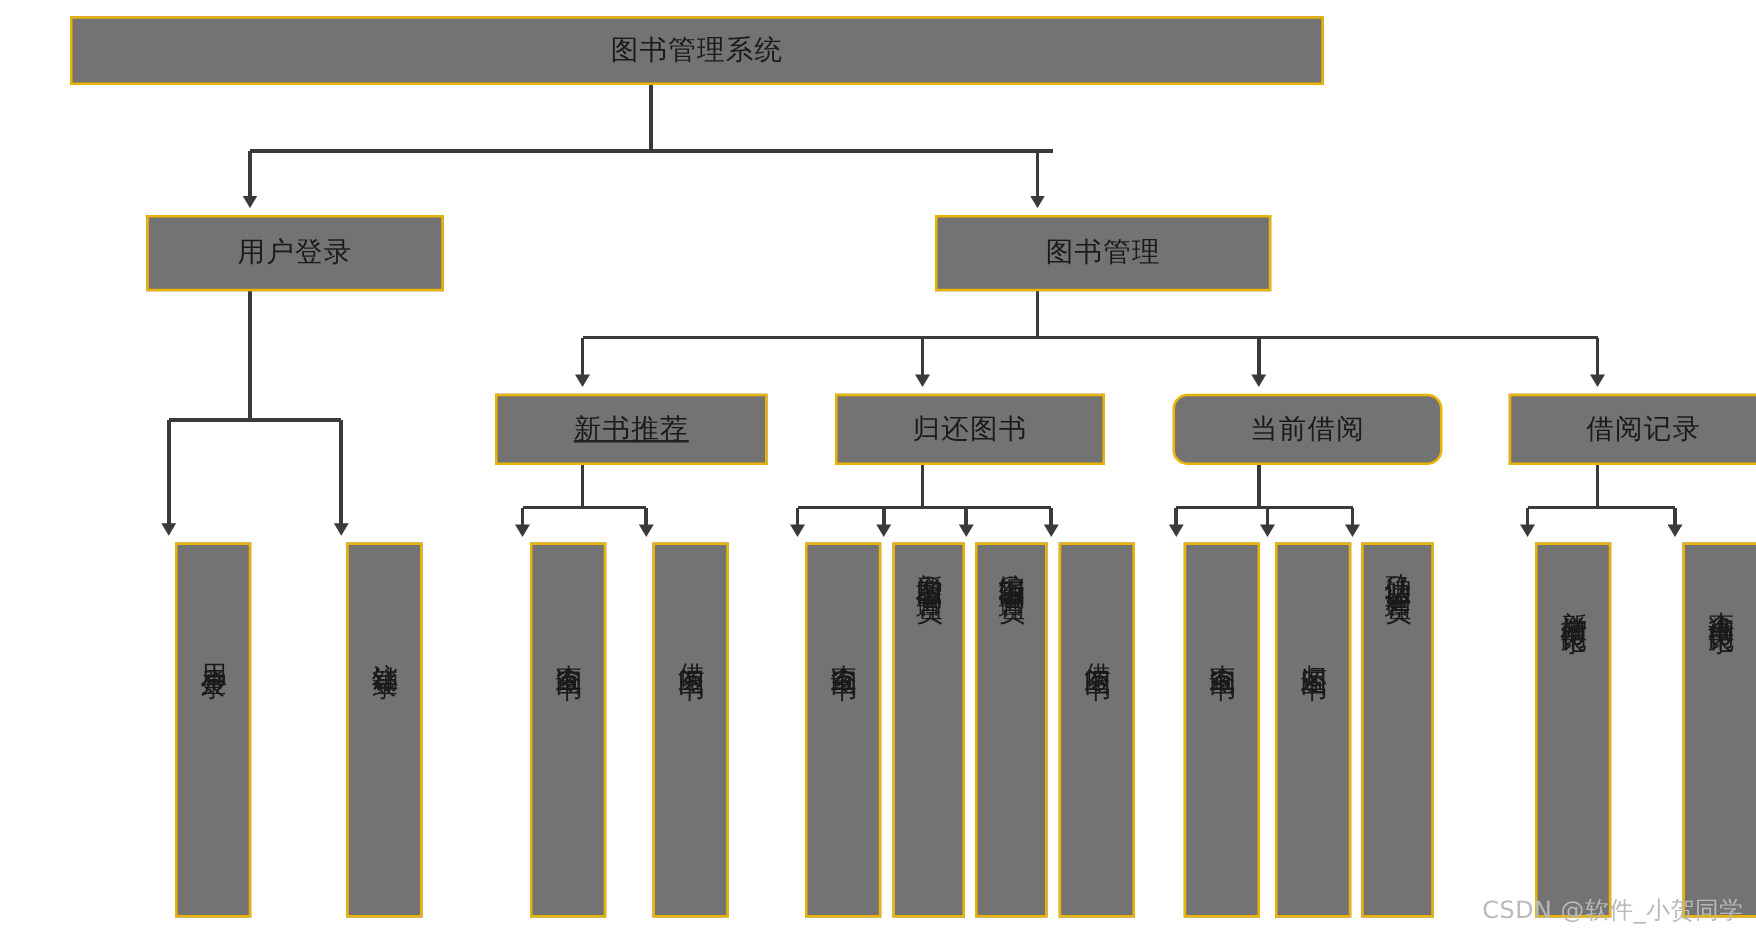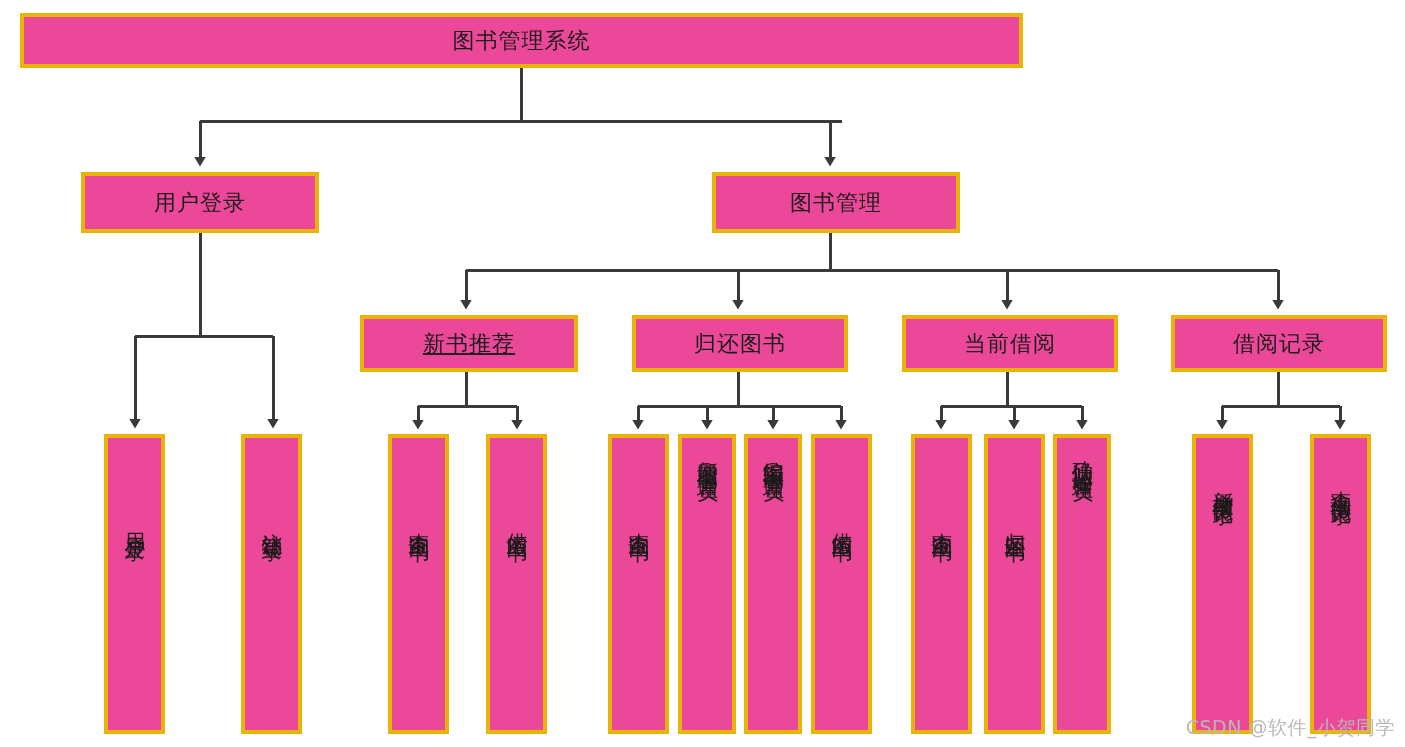--- a/index.html
+++ b/index.html
@@ -17,26 +17,27 @@
   #diagram-root {
     position: absolute;
     left: 0;
     top: 0;
     width: 1405px;
     height: 747px;
   }
   .node-box {
     position: absolute;
     box-sizing: border-box;
-    border: 4px solid #eab308;
-    background: #ec4899;
+    border: 2px solid #eab308;
+    background: #737373;
     display: flex;
     align-items: center;
     justify-content: center;
     color: #222222;
+    margin-left: 36px;
   }
   .node-label {
     font-size: 22px;
     line-height: 1.15;
     color: #1a1a1a;
     white-space: nowrap;
     letter-spacing: 1px;
   }
   .node-box.leaf {
     align-items: flex-start;
@@ -124,31 +125,31 @@
     </g>
   </svg>
 
   <div class="node-box" style="left:20px; top:13px; width:1003px; height:55px;">
     <span class="node-label">图书管理系统</span>
   </div>
 
   <div class="node-box" style="left:81px; top:172px; width:238px; height:61px;">
     <span class="node-label">用户登录</span>
   </div>
-  <div class="node-box" style="left:712px; top:172px; width:248px; height:61px;">
+  <div class="node-box" style="left:712px; top:172px; width:269px; height:61px;">
     <span class="node-label">图书管理</span>
   </div>
 
   <div class="node-box" style="left:360px; top:315px; width:218px; height:57px;text-decoration:underline;">
     <span class="node-label">新书推荐</span>
   </div>
   <div class="node-box" style="left:632px; top:315px; width:216px; height:57px;">
     <span class="node-label">归还图书</span>
   </div>
-  <div class="node-box" style="left:902px; top:315px; width:216px; height:57px;">
+  <div class="node-box" style="left:902px; top:315px; width:216px; height:57px;border-radius:12px;">
     <span class="node-label">当前借阅</span>
   </div>
   <div class="node-box" style="left:1171px; top:315px; width:216px; height:57px;">
     <span class="node-label">借阅记录</span>
   </div>
 
   <div class="node-box leaf" style="left:104px; top:434px; width:61px; height:300px; padding-top:78px;">
     <span class="node-label">用户登录</span>
   </div>
   <div class="node-box leaf" style="left:241px; top:434px; width:61px; height:300px; padding-top:78px;">

